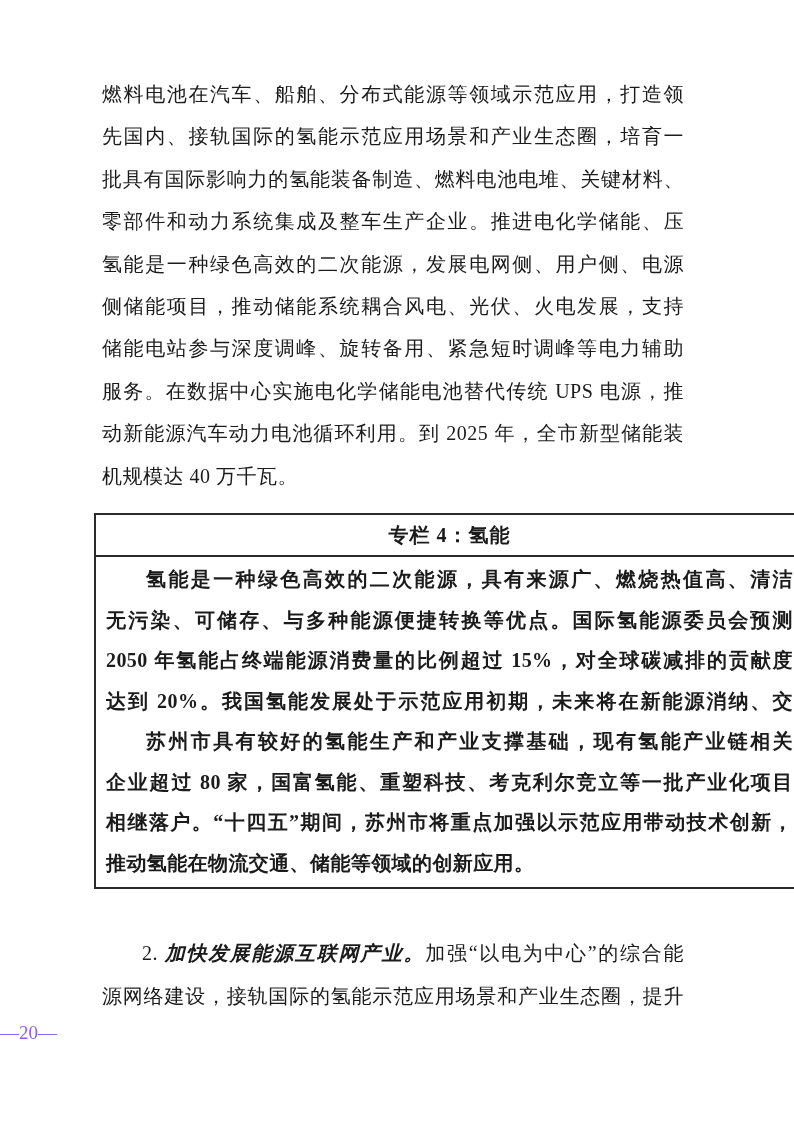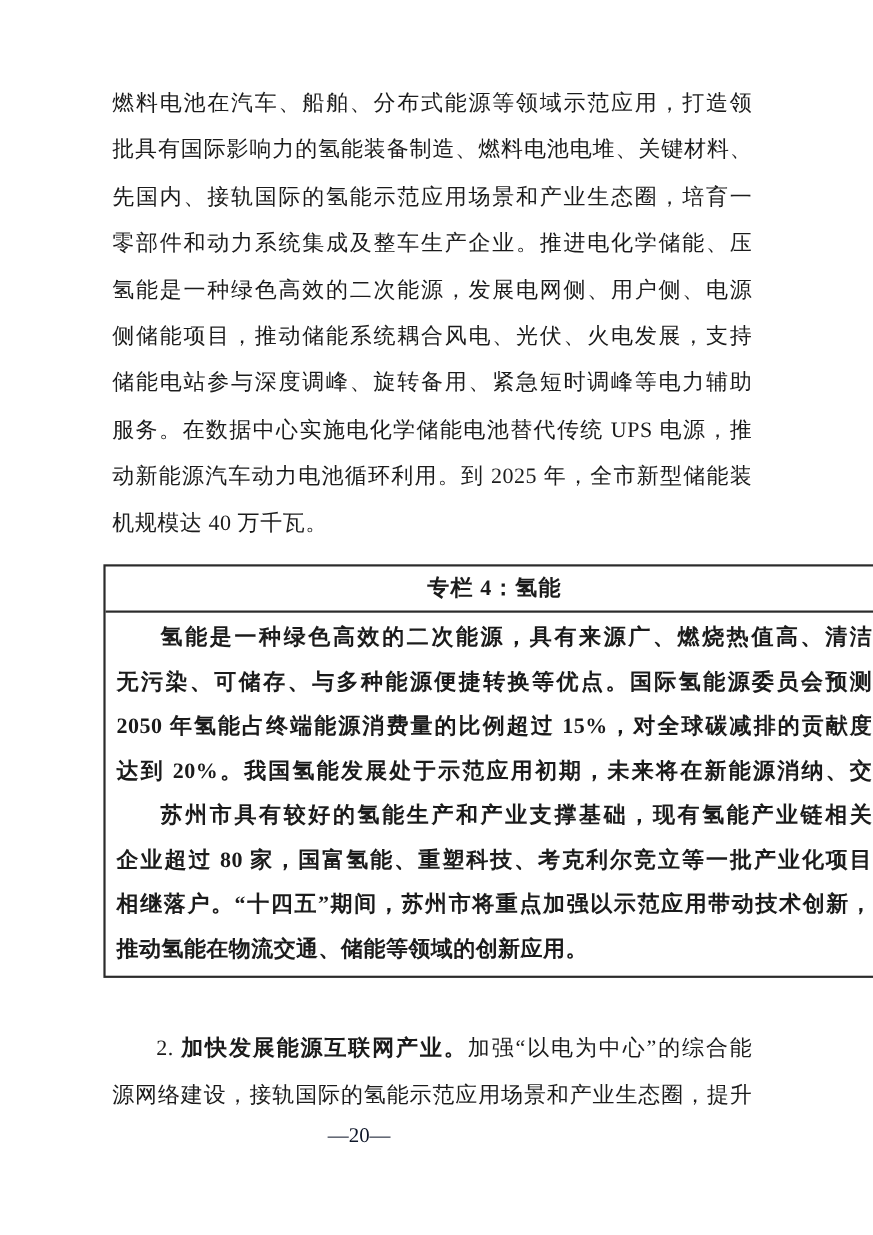--- a/index.html
+++ b/index.html
@@ -55,41 +55,41 @@
 
   
   .closing-para {
     position: absolute;
     left: 102px; top: 932px;
     width: 582px;
     font-size: 20px;
     line-height: 43px;
     letter-spacing: 0.5px;
   }
-  .closing-para b { font-weight: bold; }
+  .closing-para b { font-weight: bold; font-style: italic; }
 
   
   .footer {
     position: absolute;
     left: 0; top: 1022px;
     width: 653px;
-    text-align: center;
+    text-align: left;
     font-size: 19px;
-    color: #0f172a;
+    color: #8b5cf6;
   }
 </style>
 </head>
 <body>
 
 <div class="page">
 
   <div class="body-para">
     <div class="line jline">燃料电池在汽车、船舶、分布式能源等领域示范应用，打造领</div>
+    <div class="line jline">先国内、接轨国际的氢能示范应用场景和产业生态圈，培育一</div>
     <div class="line jline">批具有国际影响力的氢能装备制造、燃料电池电堆、关键材料、</div>
-    <div class="line jline">先国内、接轨国际的氢能示范应用场景和产业生态圈，培育一</div>
     <div class="line jline">零部件和动力系统集成及整车生产企业。推进电化学储能、压</div>
     <div class="line jline">氢能是一种绿色高效的二次能源，发展电网侧、用户侧、电源</div>
     <div class="line jline">侧储能项目，推动储能系统耦合风电、光伏、火电发展，支持</div>
     <div class="line jline">储能电站参与深度调峰、旋转备用、紧急短时调峰等电力辅助</div>
     <div class="line jline">服务。在数据中心实施电化学储能电池替代传统 UPS 电源，推</div>
     <div class="line jline">动新能源汽车动力电池循环利用。到 2025 年，全市新型储能装</div>
     <div class="line lastline">机规模达 40 万千瓦。</div>
   </div>
 
   <div class="panel">

